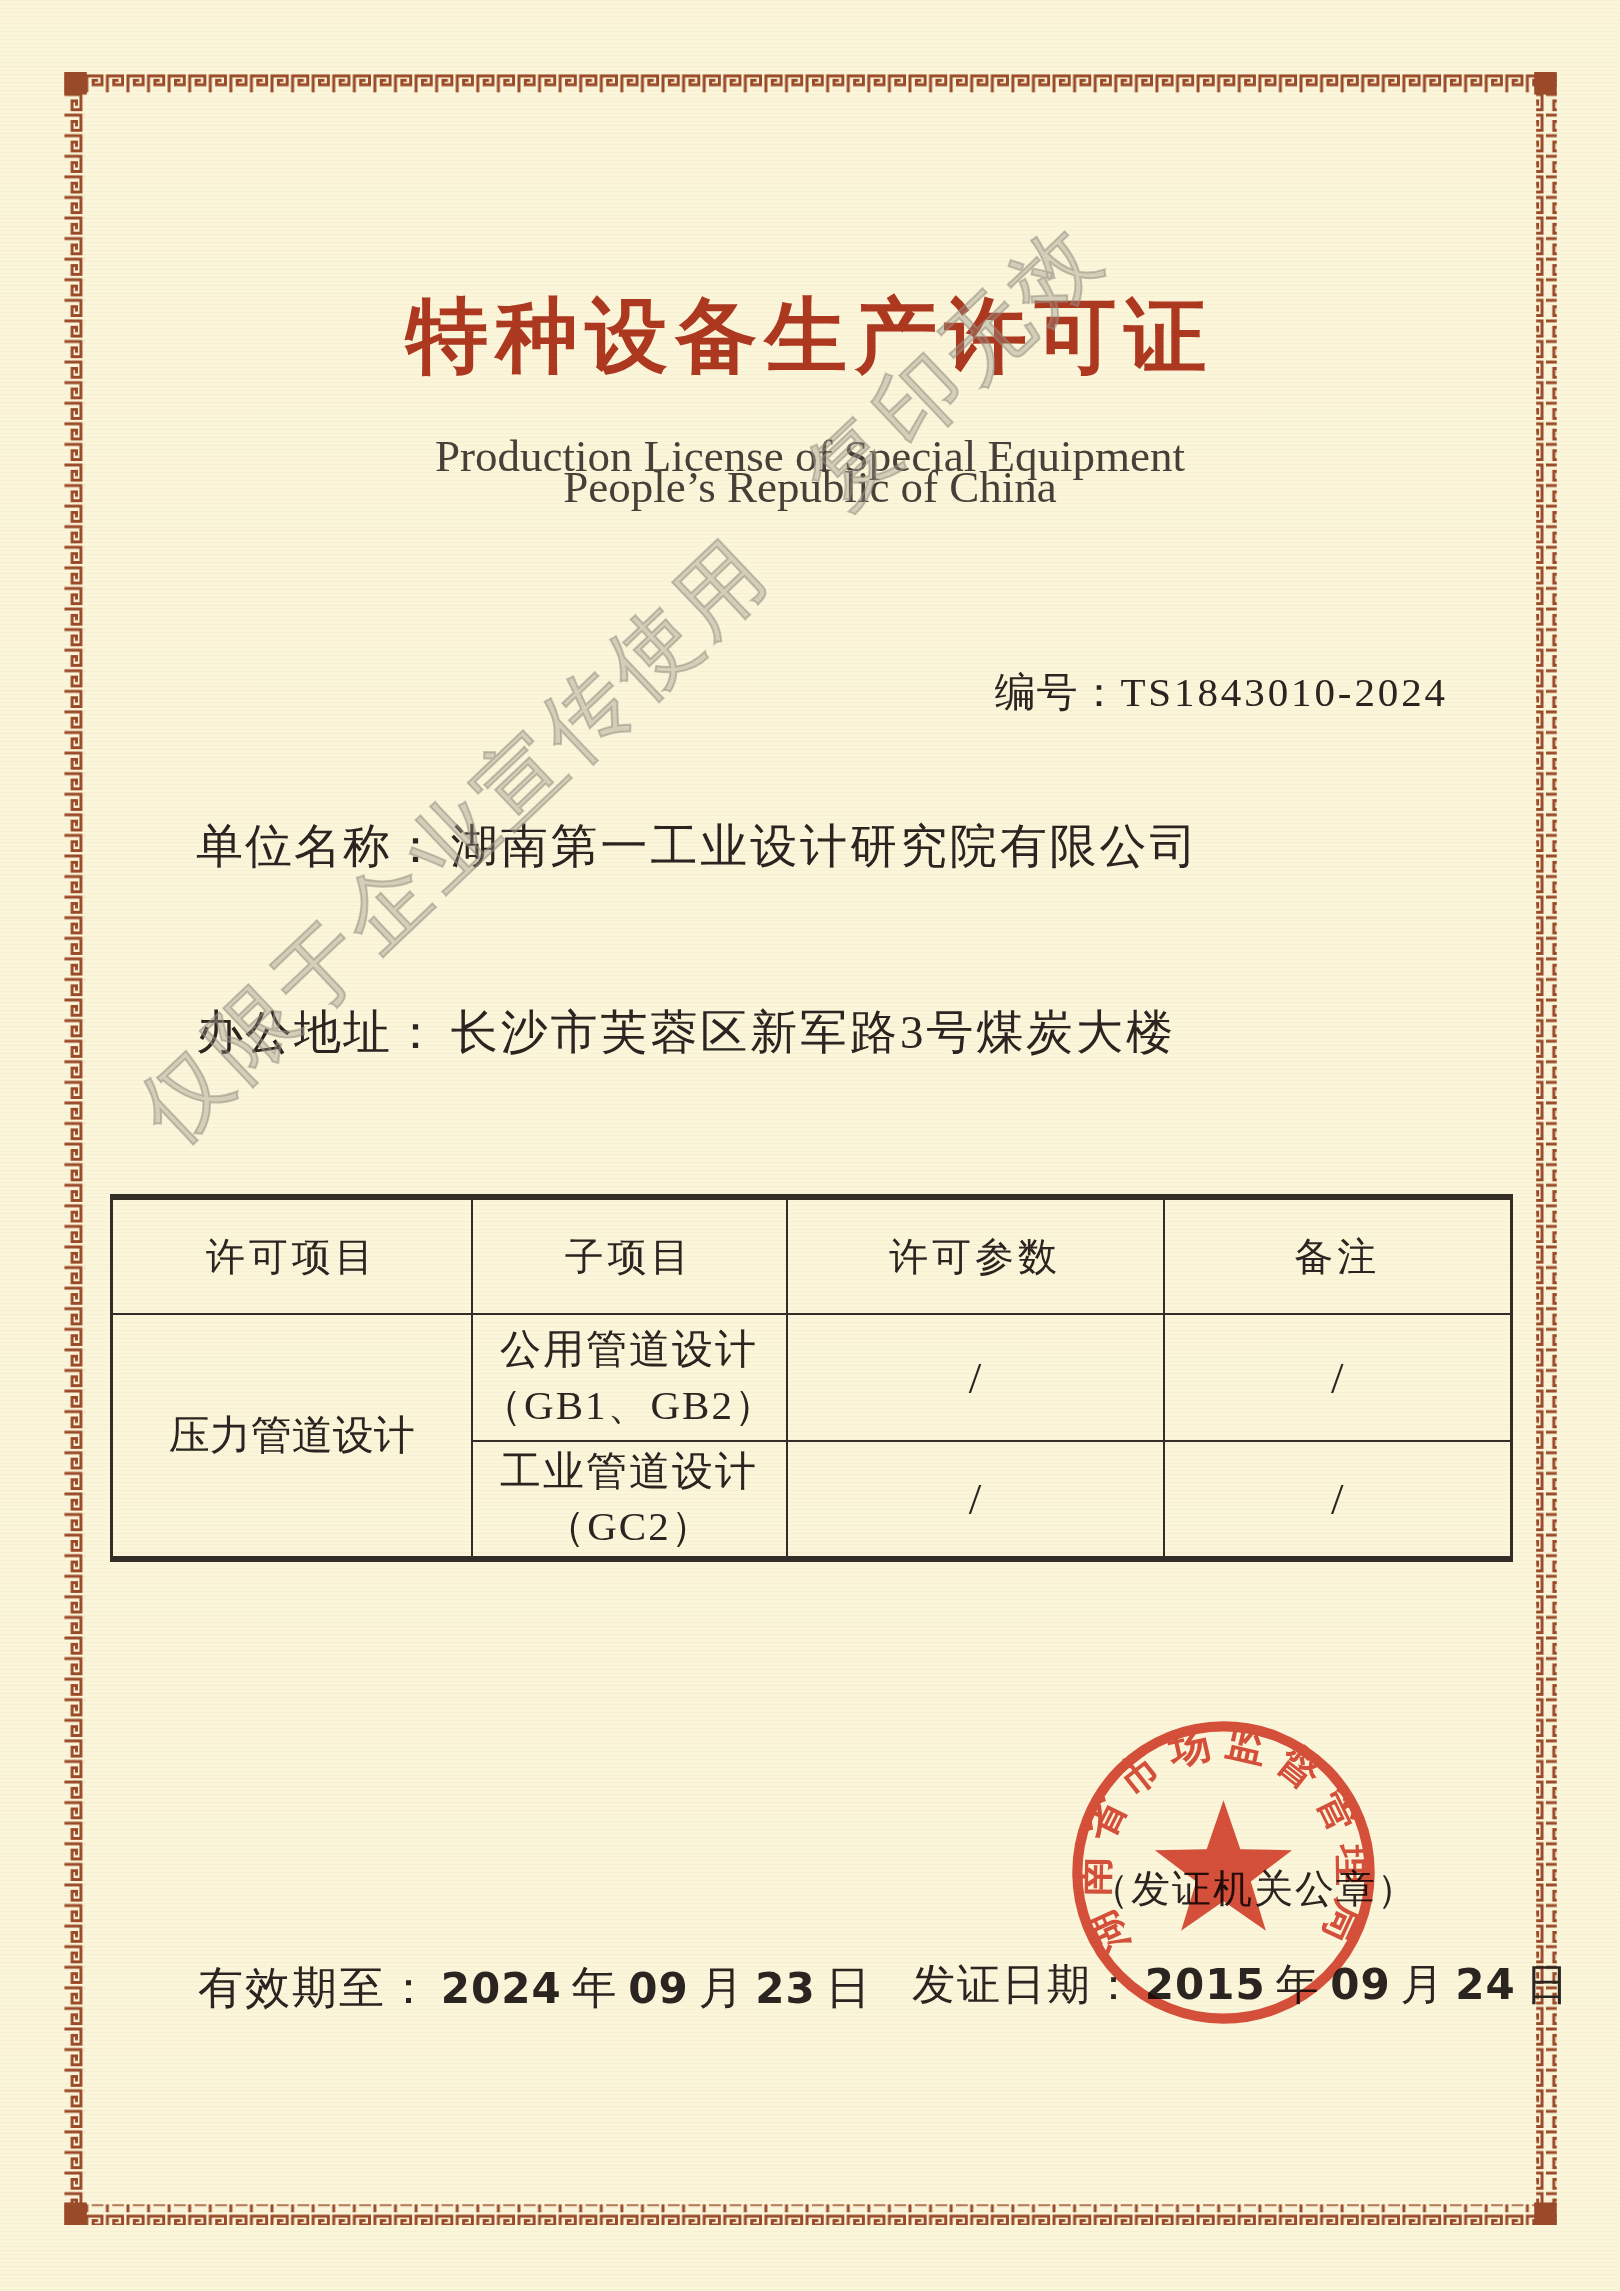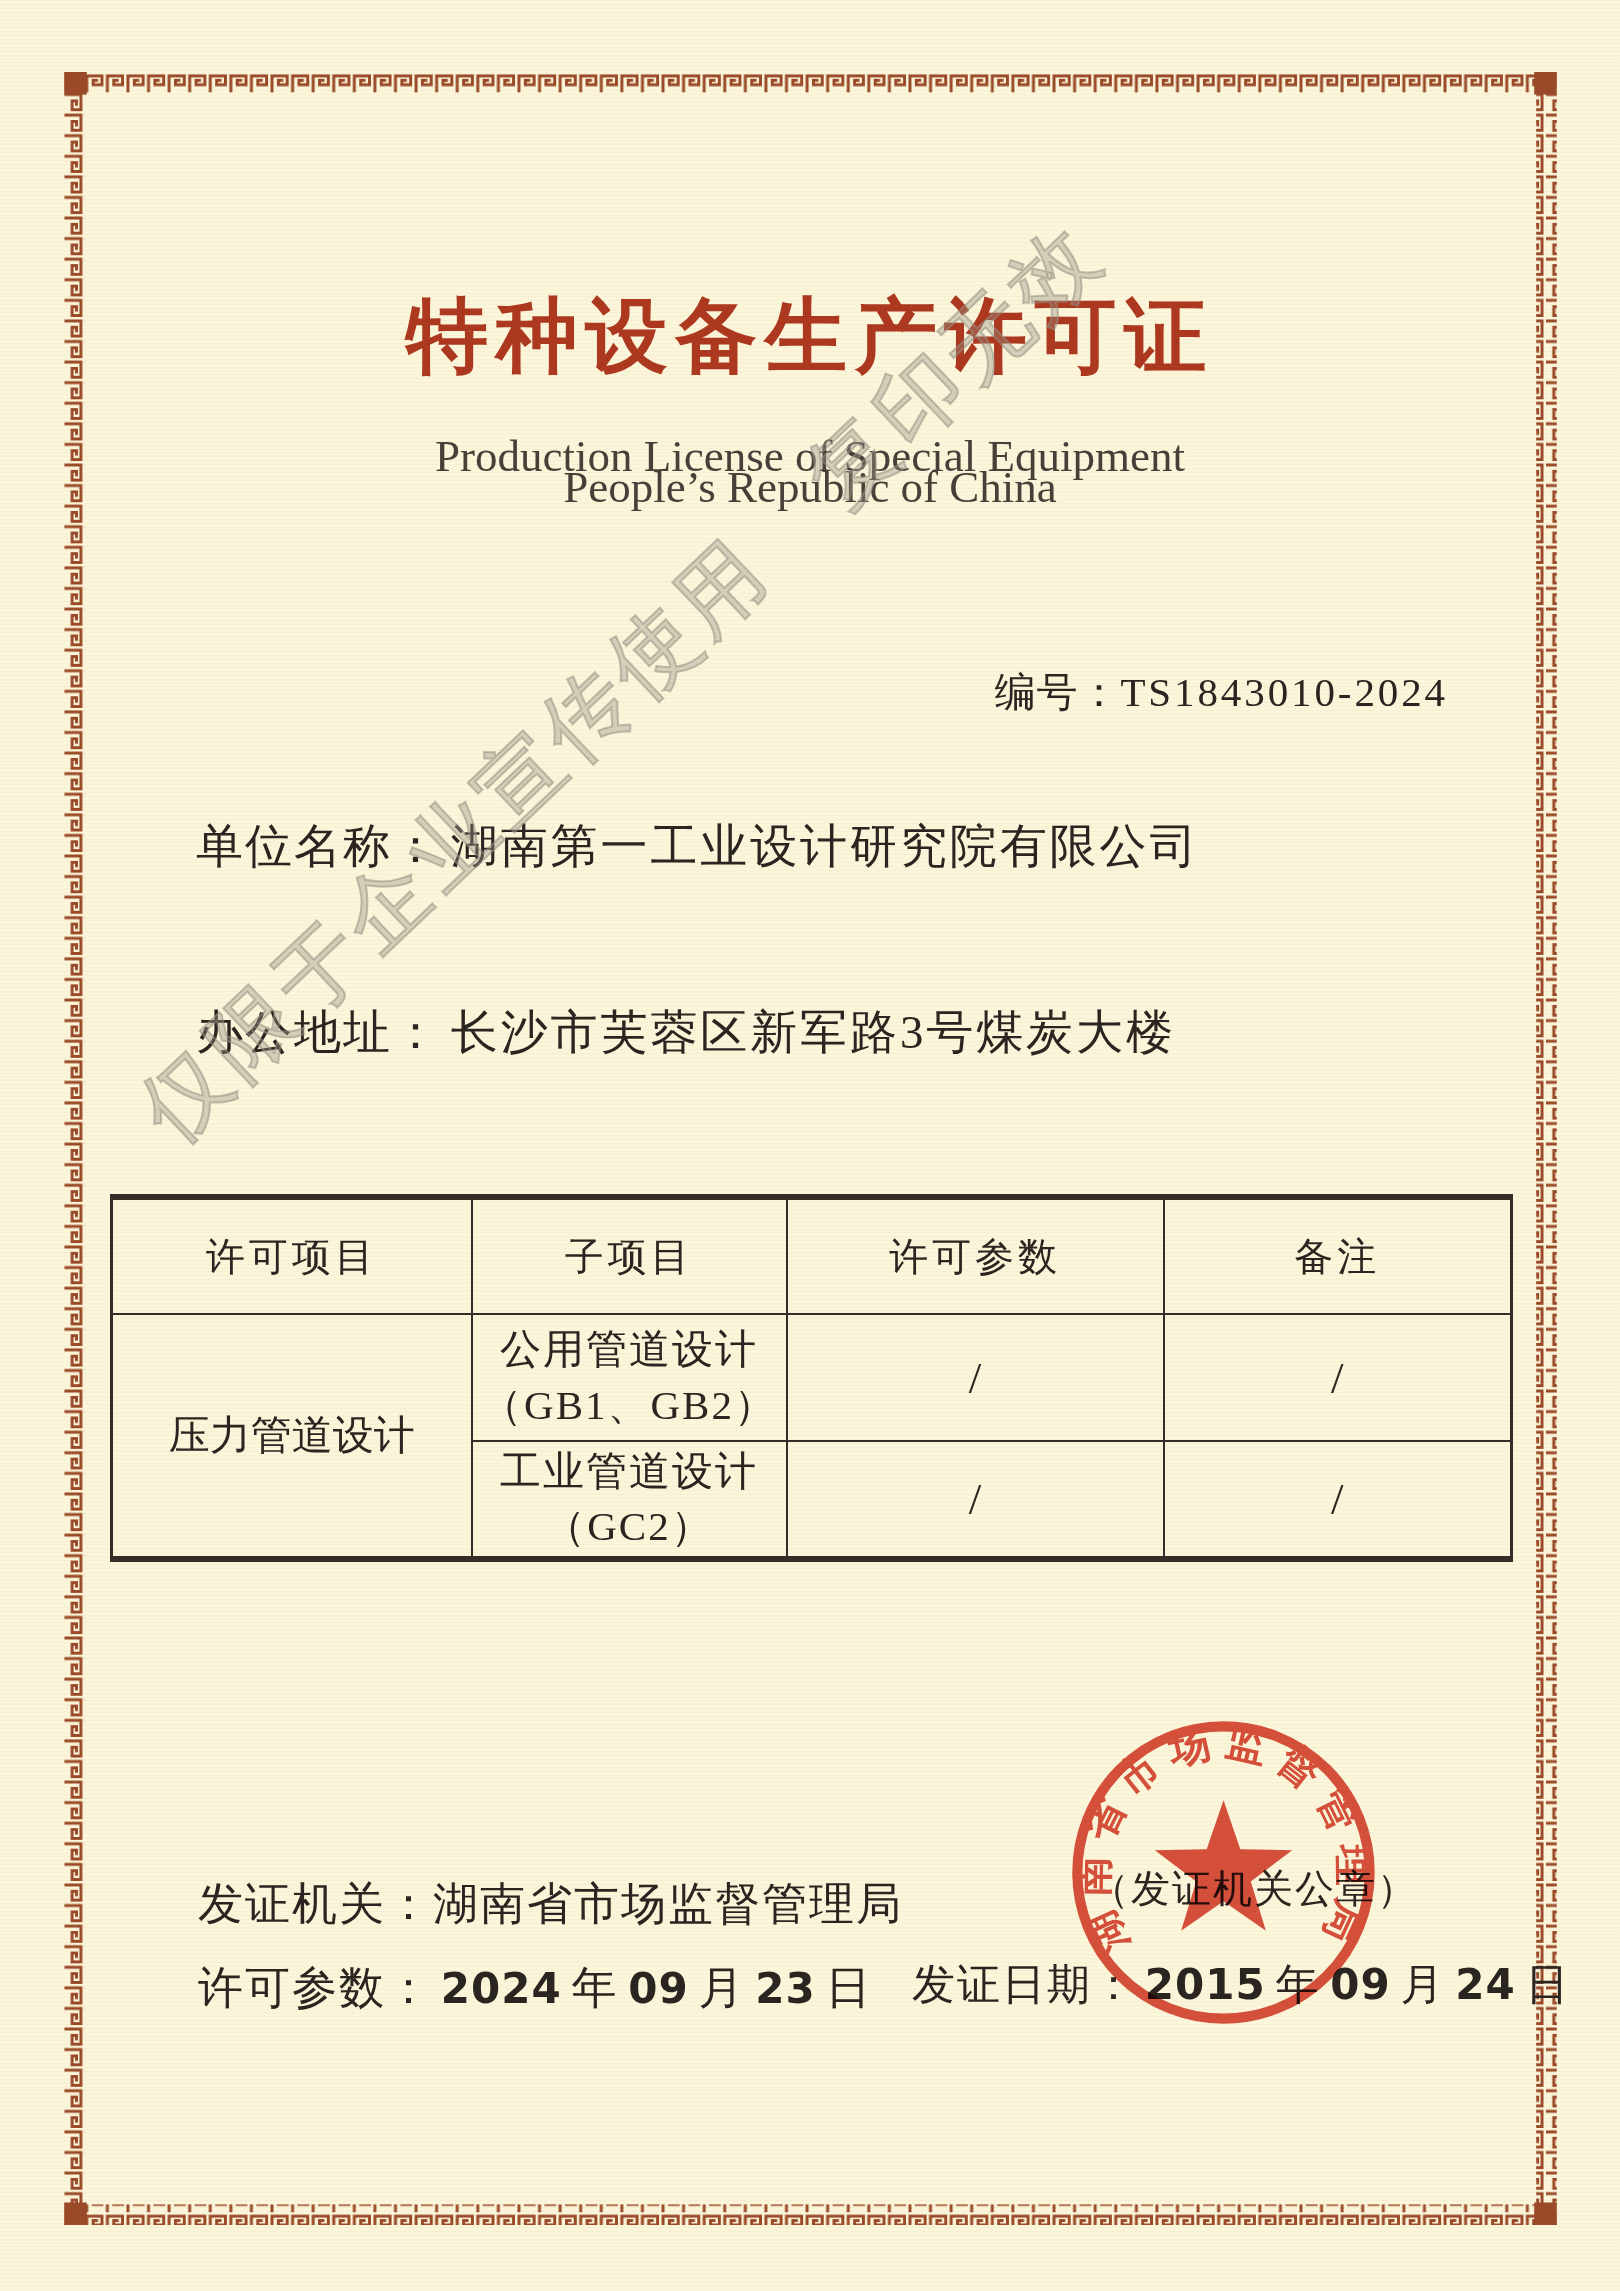--- a/index.html
+++ b/index.html
@@ -126,28 +126,25 @@
         <td>
           <span class="sub-line">工业管道设计</span>
           <span class="sub-line">（GC2）</span>
         </td>
         <td class="slash">/</td>
         <td class="slash">/</td>
       </tr>
     </tbody>
   </table>
 
-  <div class="abs authority">
-    <span>发证机关：</span><span>湖南省市场监督管理局</span>
-  </div>
 
   <div class="abs seal-note">（发证机关公章）</div>
 
   <div class="abs date-line valid-line">
-    <span>许可参数：</span><b>2024</b><span class="unit">年</span><b>09</b><span class="unit">月</span><b>23</b><span class="unit">日</span>
+    <span>有效期至：</span><b>2024</b><span class="unit">年</span><b>09</b><span class="unit">月</span><b>23</b><span class="unit">日</span>
   </div>
 
   <div class="abs date-line issue-line">
     <span>发证日期：</span><b>2015</b><span class="unit">年</span><b>09</b><span class="unit">月</span><b>24</b><span class="unit">日</span>
   </div>
 
   <svg class="seal" width="333" height="333" viewBox="0 0 360 360" aria-hidden="true">
     <defs>
       <path id="sealTextPath" d="M83.5 261 A126 126 0 1 1 276.5 261" fill="none"></path>
     </defs>

